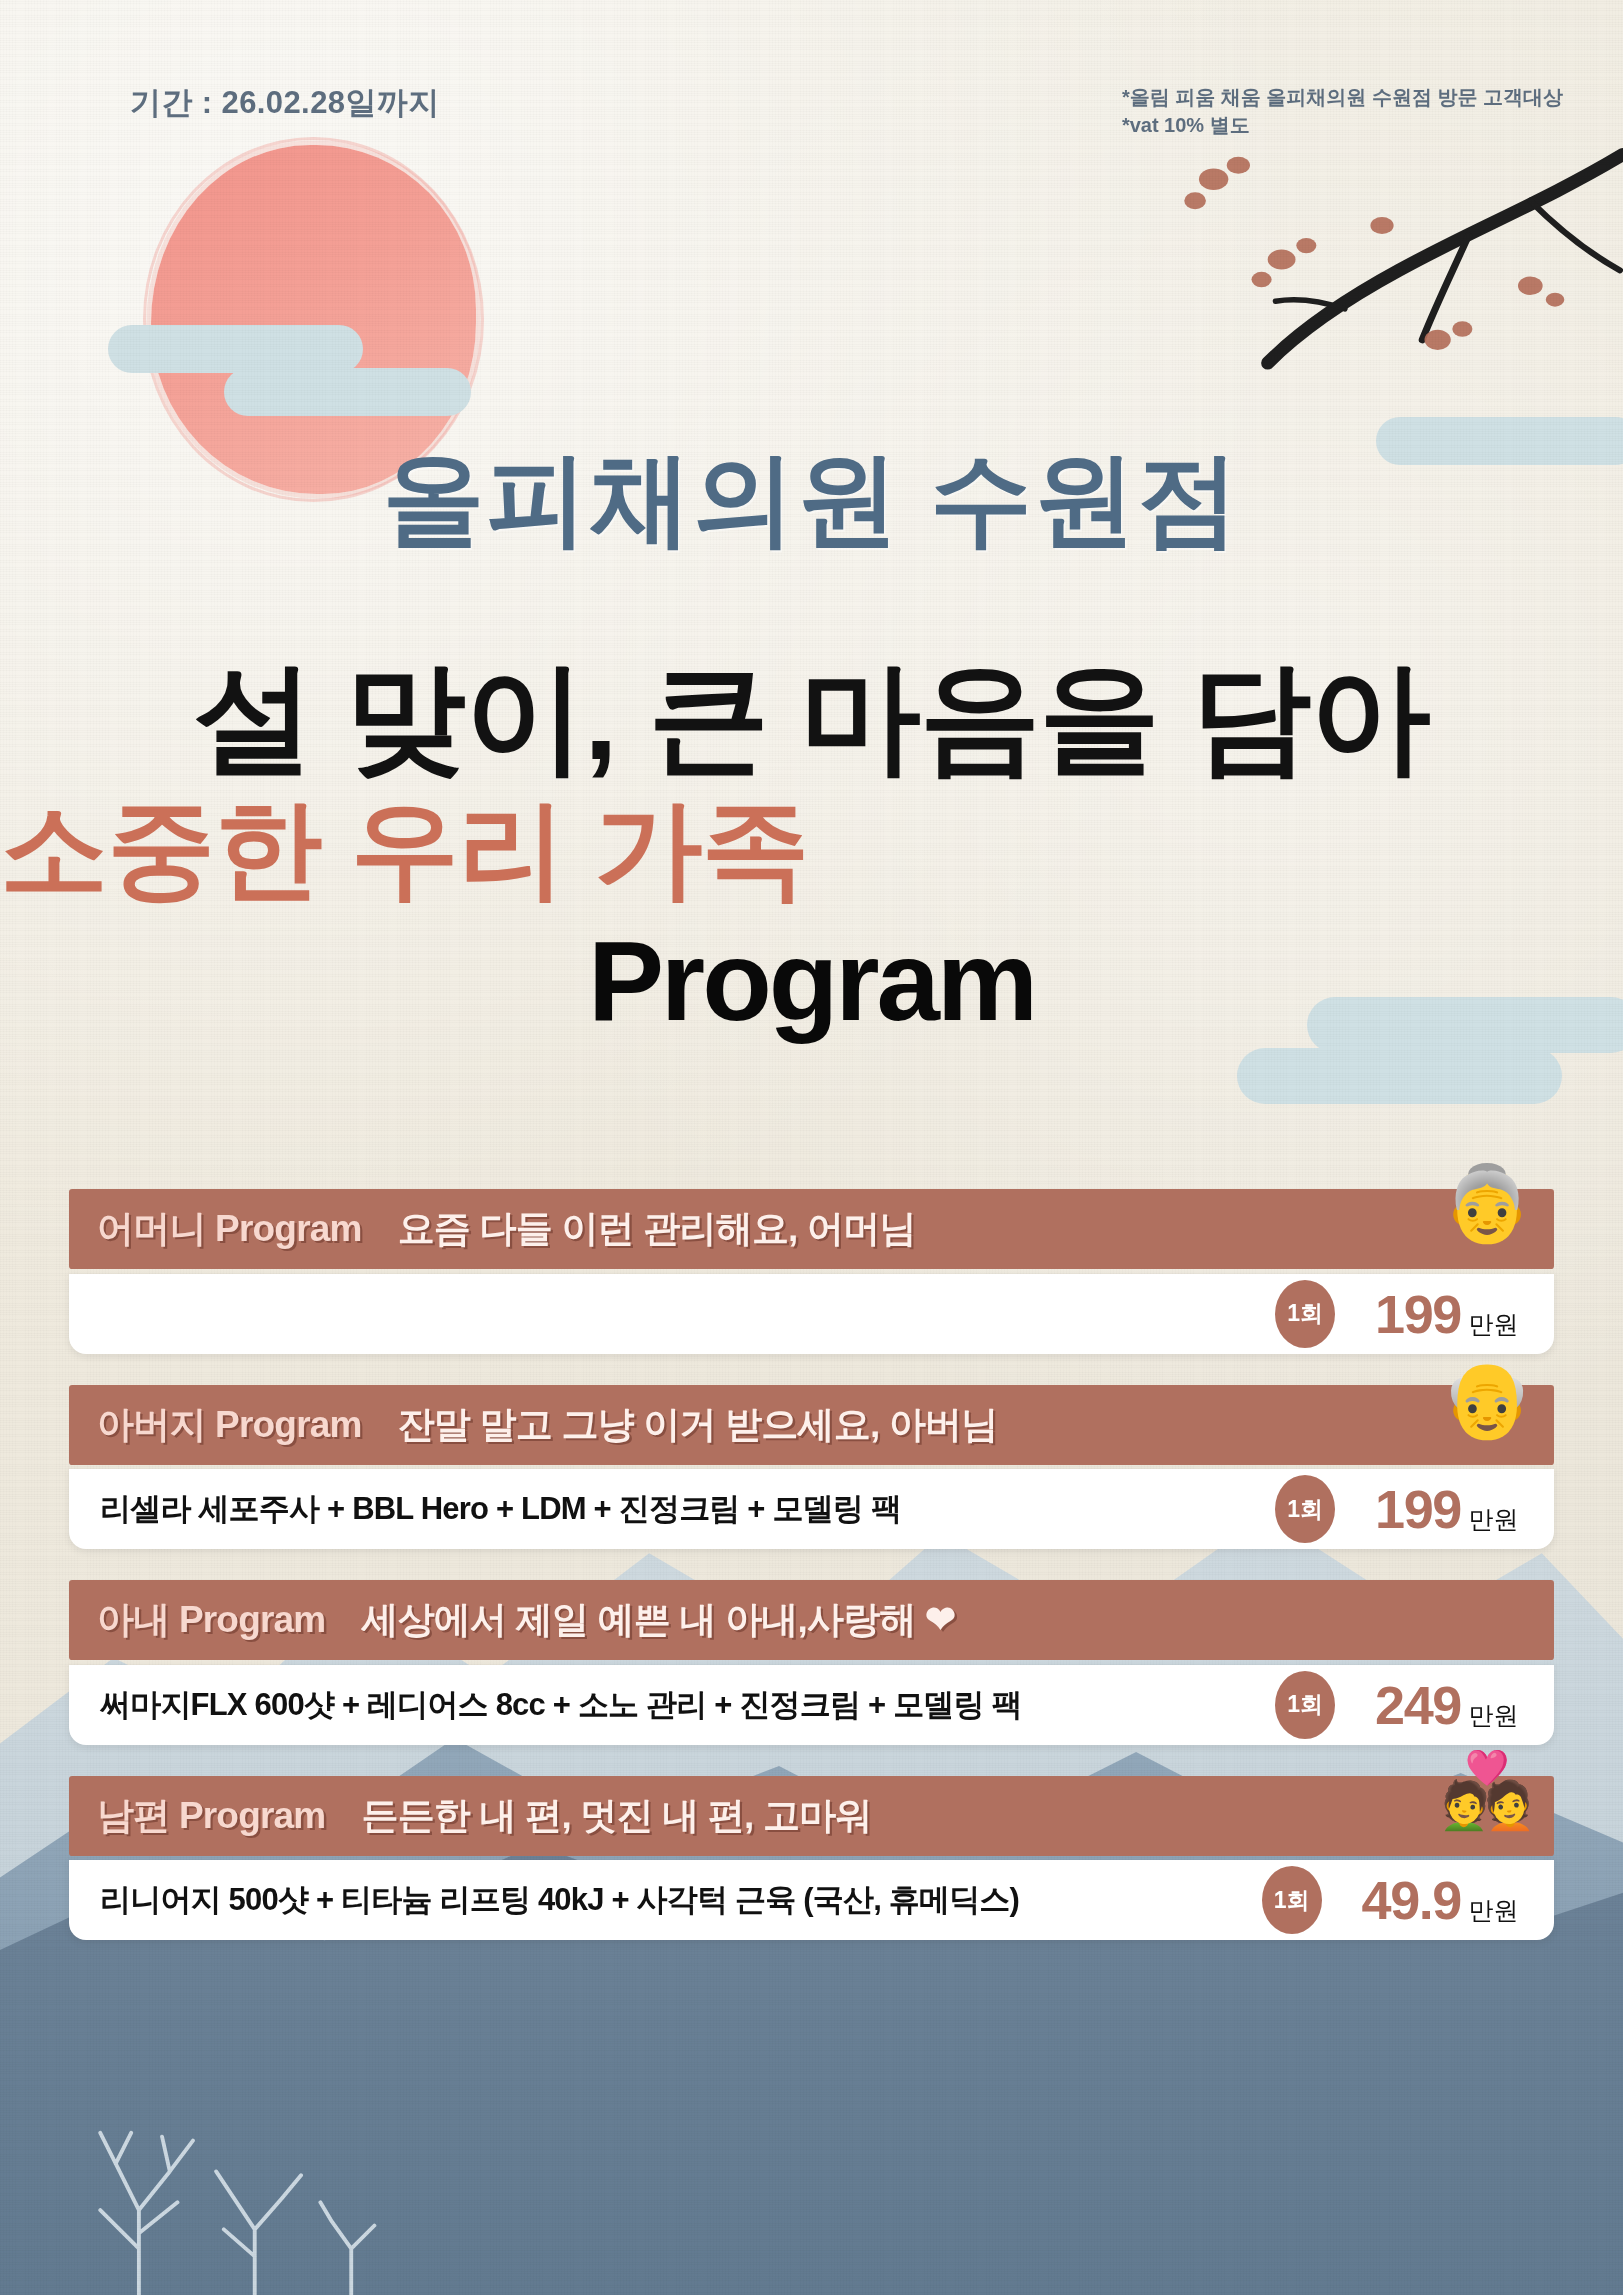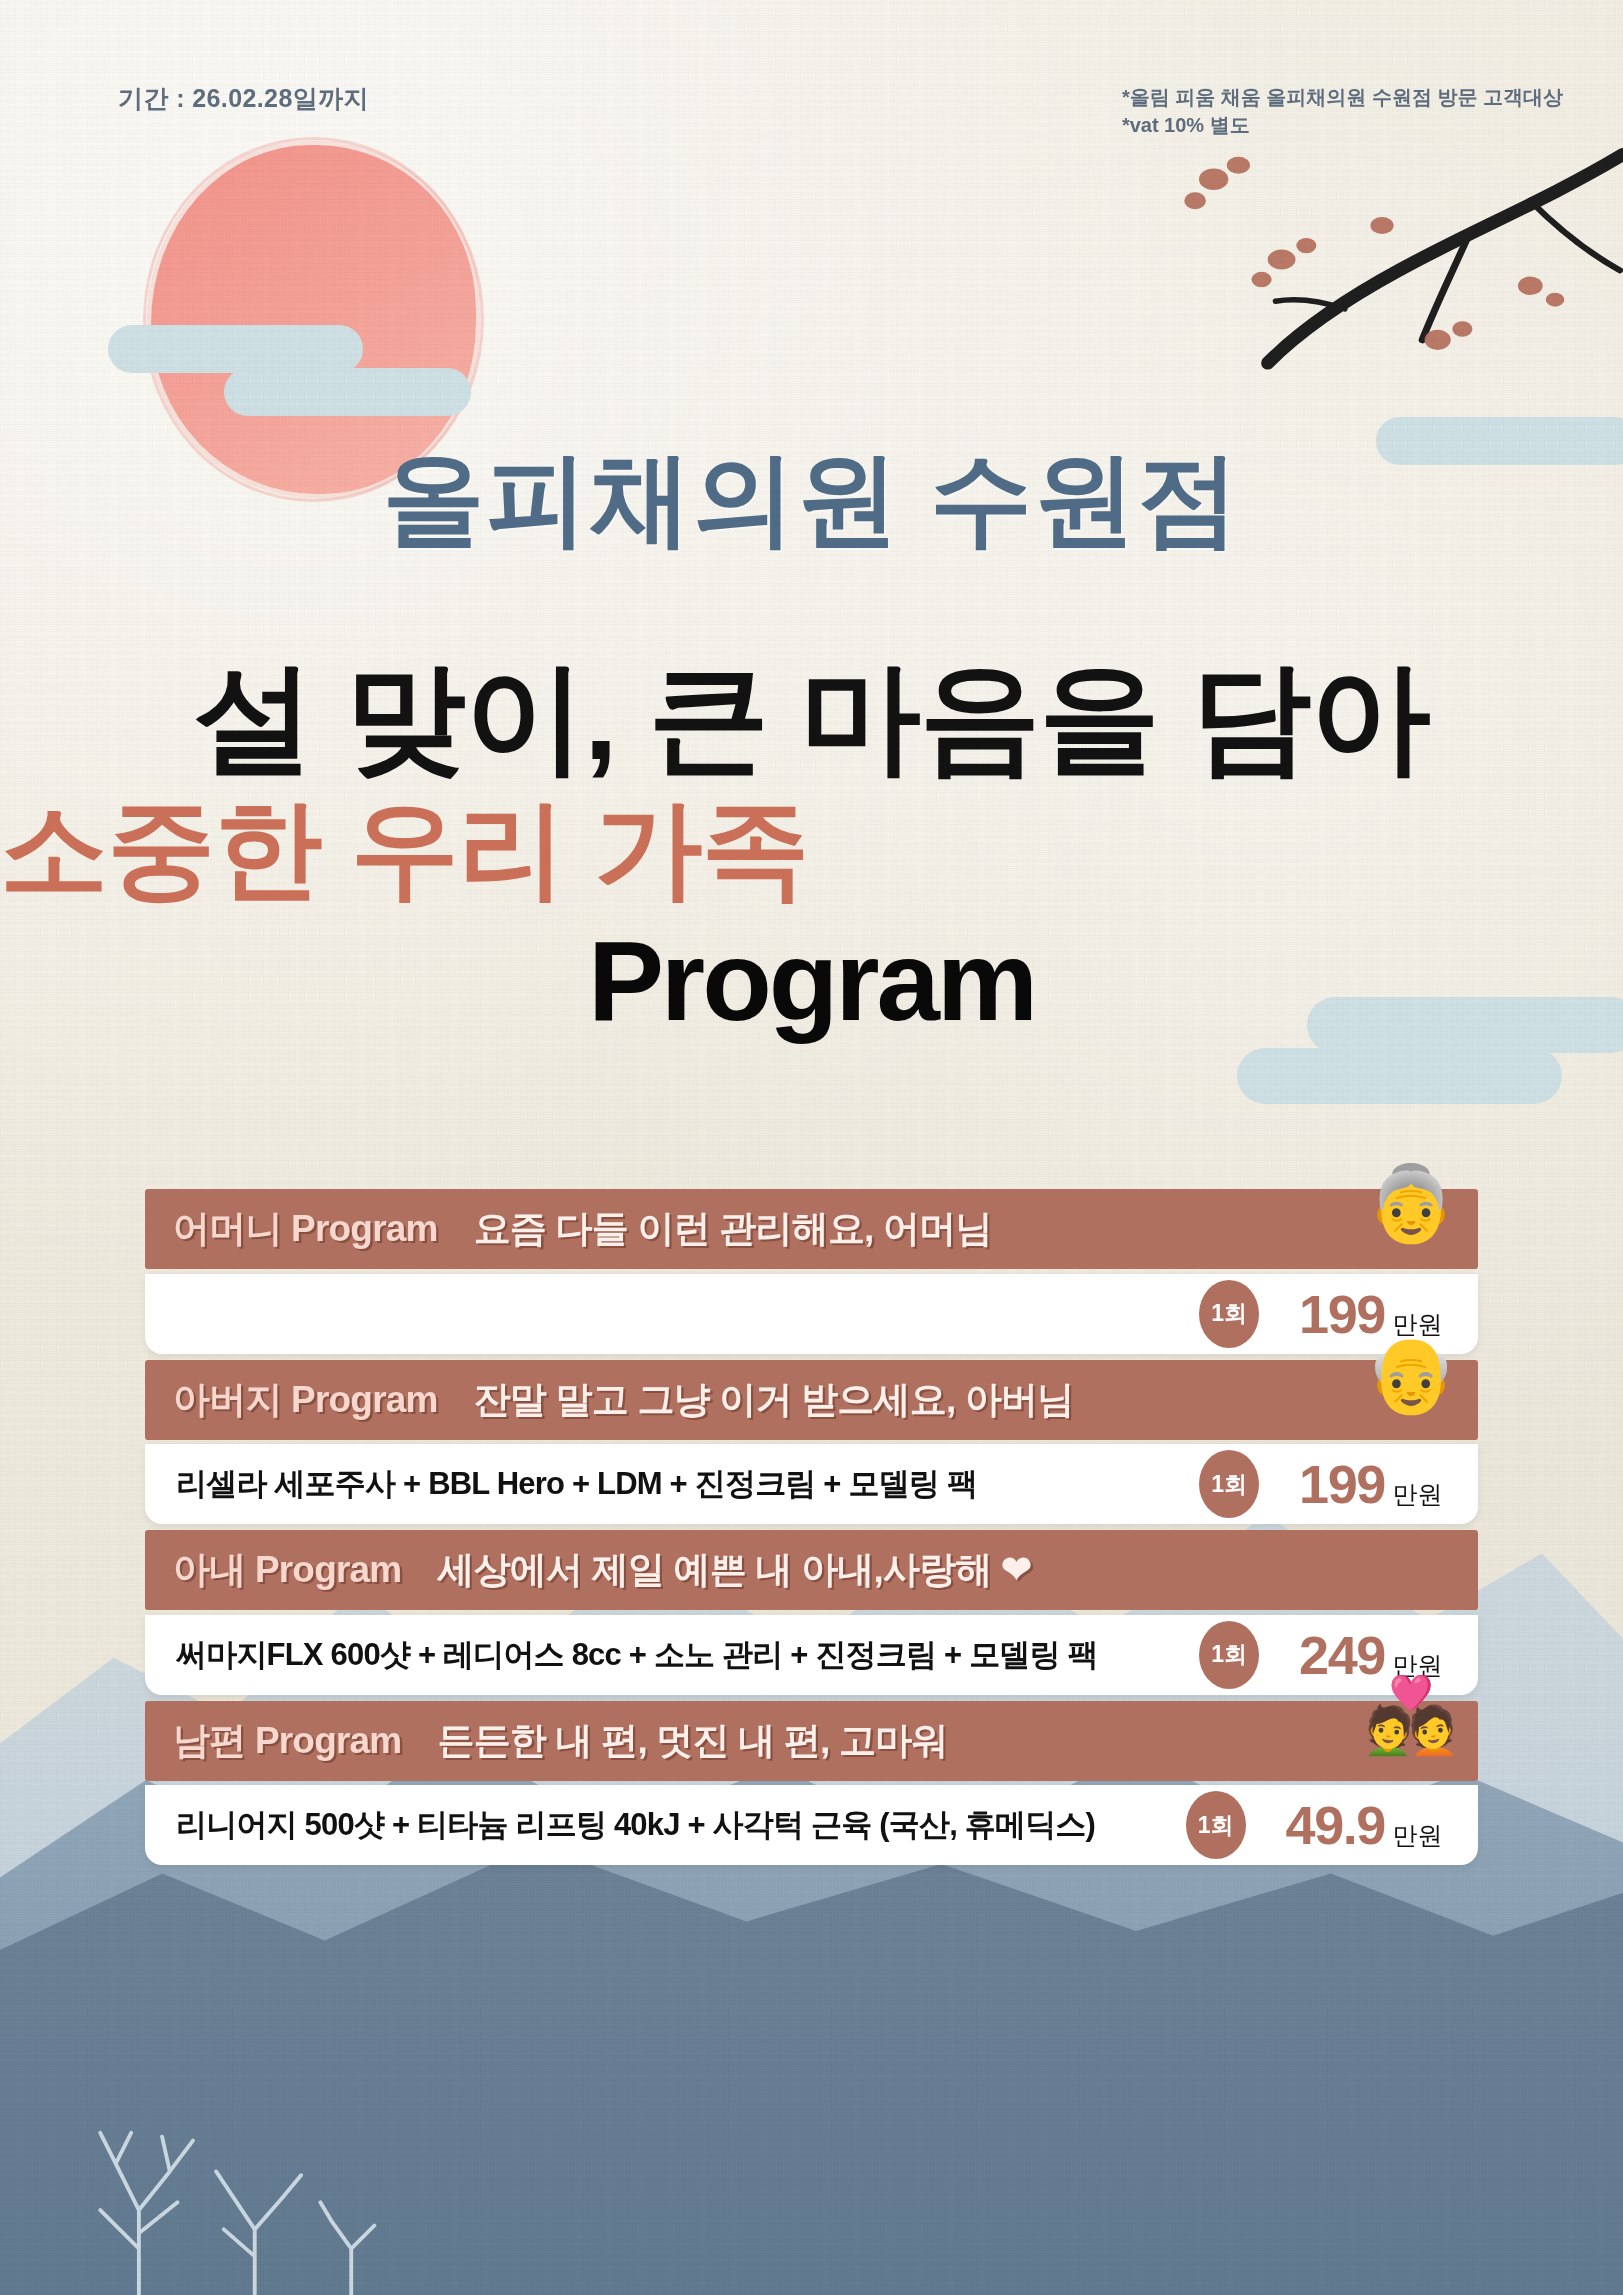--- a/index.html
+++ b/index.html
@@ -74,22 +74,22 @@
     opacity:.95;
   }
   .mtn.near { bottom:0; height:479px;
     background:linear-gradient(180deg,#6d8398 0%,#627a90 100%);
     clip-path:polygon(0% 28%, 10% 12%, 20% 26%, 33% 6%, 46% 22%, 58% 10%, 70% 24%, 82% 12%, 92% 25%, 100% 16%, 100% 100%, 0% 100%);
   }
   .trees { position:absolute; left:46px; bottom:0; width:402px; height:278px; }
 
   
   .period {
-    position:absolute; left:118px; top:82px;
-    font-size:25px; font-weight:700; color:#5d6d7e; letter-spacing:0.4px;
+    position:absolute; left:130px; top:82px;
+    font-size:31px; font-weight:700; color:#5d6d7e; letter-spacing:0.4px;
   }
   .notice {
     position:absolute; right:60px; top:83px;
     text-align:left; color:#5d6d7e; font-size:20px;
     font-weight:700; line-height:1.42;
   }
 
   
   .clinic {
     position:absolute; left:0; right:0; top:448px;
@@ -109,21 +109,21 @@
     color:#cb7058; letter-spacing:-0.8px; line-height:1;
   }
   .head3 {
     position:absolute; left:0; right:0; top:924px;
     text-align:center; font-size:114px; font-weight:900;
     color:#090909; letter-spacing:-3.1px; line-height:1;
   }
 
   
   #cards { position:absolute; left:0; right:0; top:1189px; }
-  .card { position:relative; margin:0 auto 6px; width:1333px; }
+  .card { position:relative; margin:0 auto 31px; width:1485px; }
   .card-head {
     position:relative;
     background:#b0705f;
     height:80px;
     display:flex; align-items:center; padding:0 28px;
     border-radius:3.1px;
   }
   .card-head .ttl {
     font-size:37px; font-weight:900; color:#f7d8cf;
     text-shadow:2.3px 2.3px 0 rgba(90,40,28,.45);

